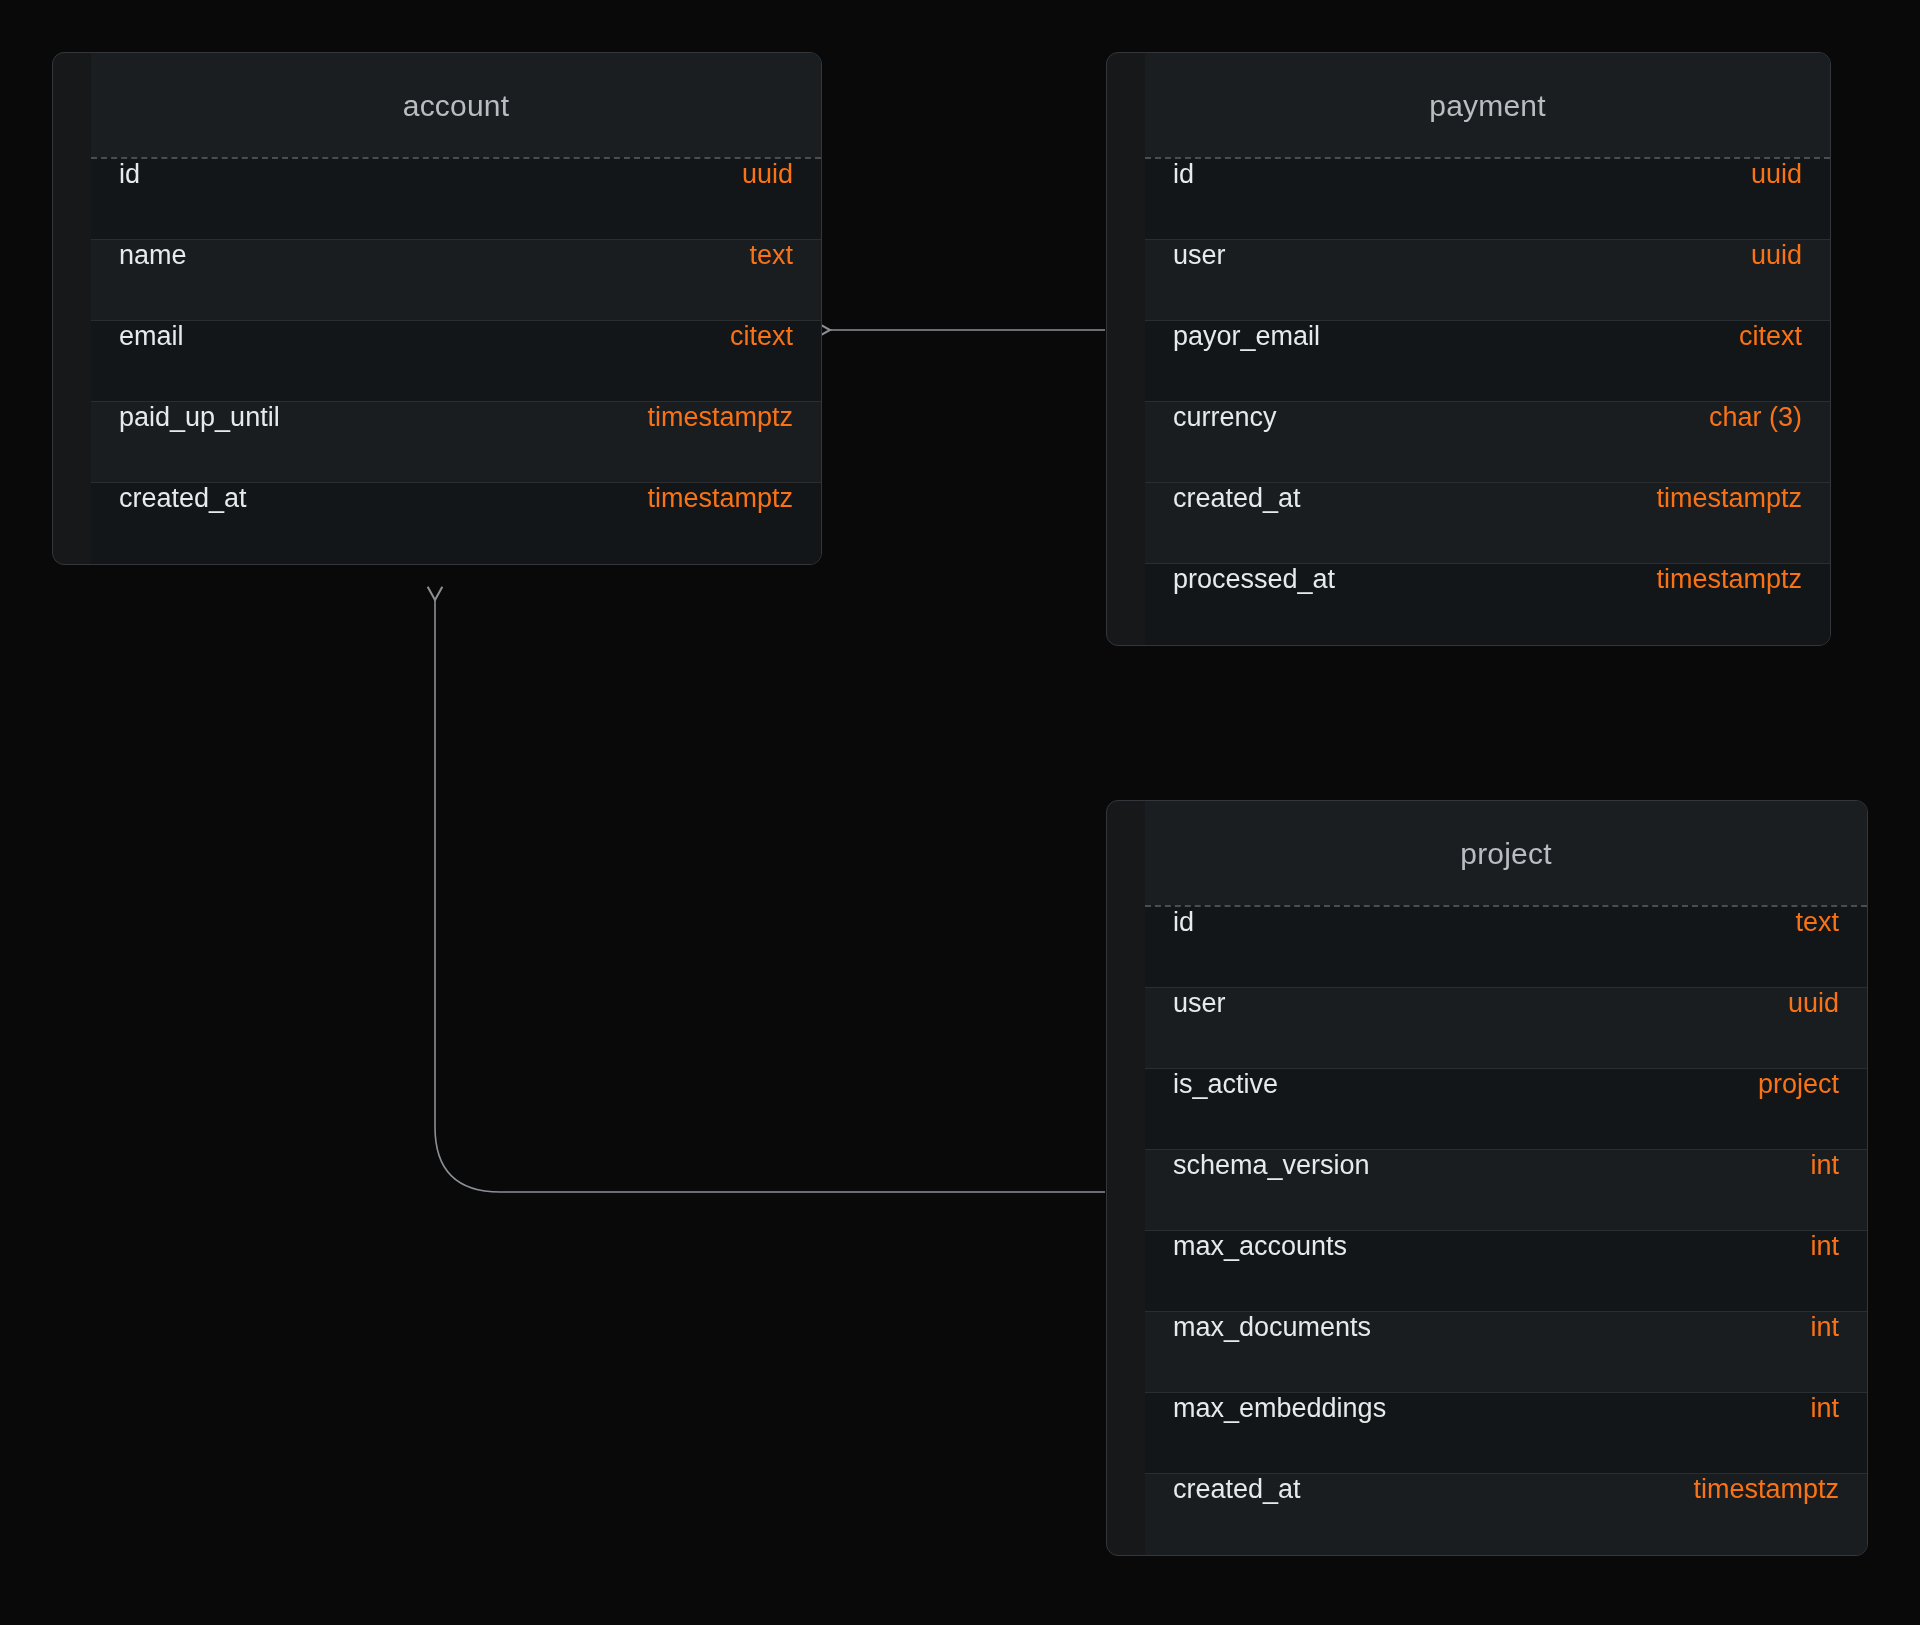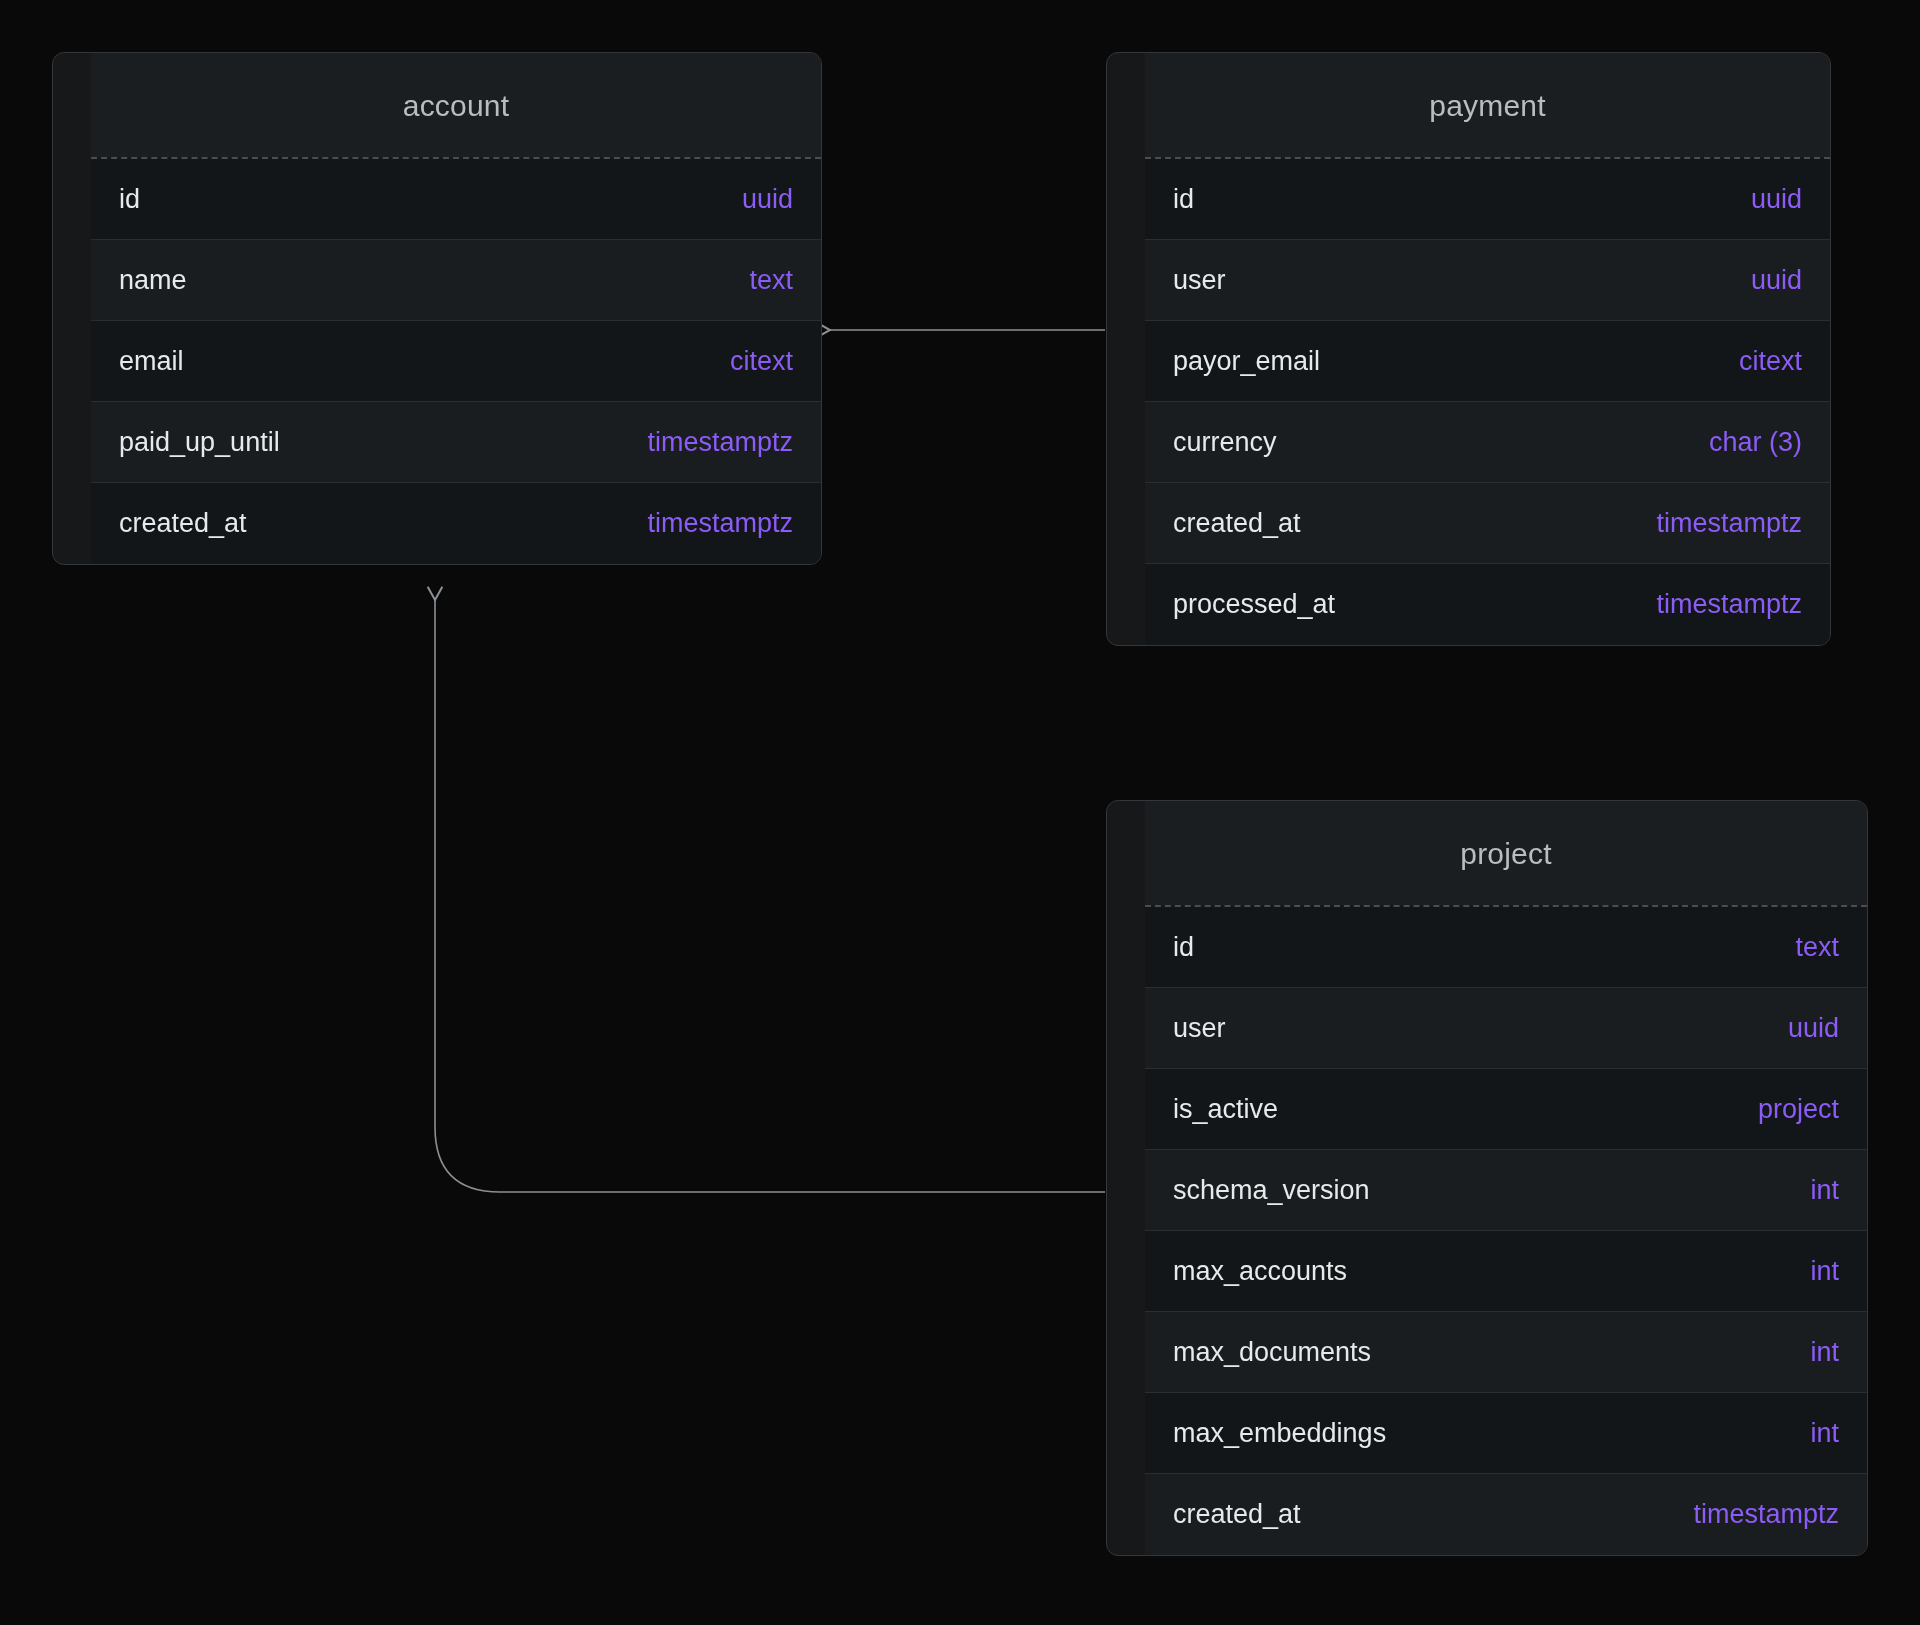--- a/index.html
+++ b/index.html
@@ -54,37 +54,36 @@
     background: #1b1e21;
   }
   .title-sep {
     height: 0;
     border-top: 2px dashed #4a4e53;
     margin: 0;
   }
   .rows { display: block; }
   .row {
     display: flex;
-    align-items: center;
     justify-content: space-between;
     padding: 0 28px;
     height: 81px;
     box-sizing: border-box;
     border-bottom: 1px solid #2b2e31;
   }
   .row:last-child { border-bottom: none; }
   .row.even { background: #131618; }
   .row.odd  { background: #1a1d20; }
   .field-name {
     color: #e7e9ea;
     font-size: 27px;
     white-space: nowrap;
   }
   .field-type {
-    color: #8b5cf6;
+    color: #f97316;
     font-size: 27px;
     white-space: nowrap;
     text-align: right;
   }
 
   
   #table-account { left: 52px;  top: 52px;  width: 770px; }
   #table-payment { left: 1106px; top: 52px;  width: 725px; }
   #table-project { left: 1106px; top: 800px; width: 762px; }
 </style>

